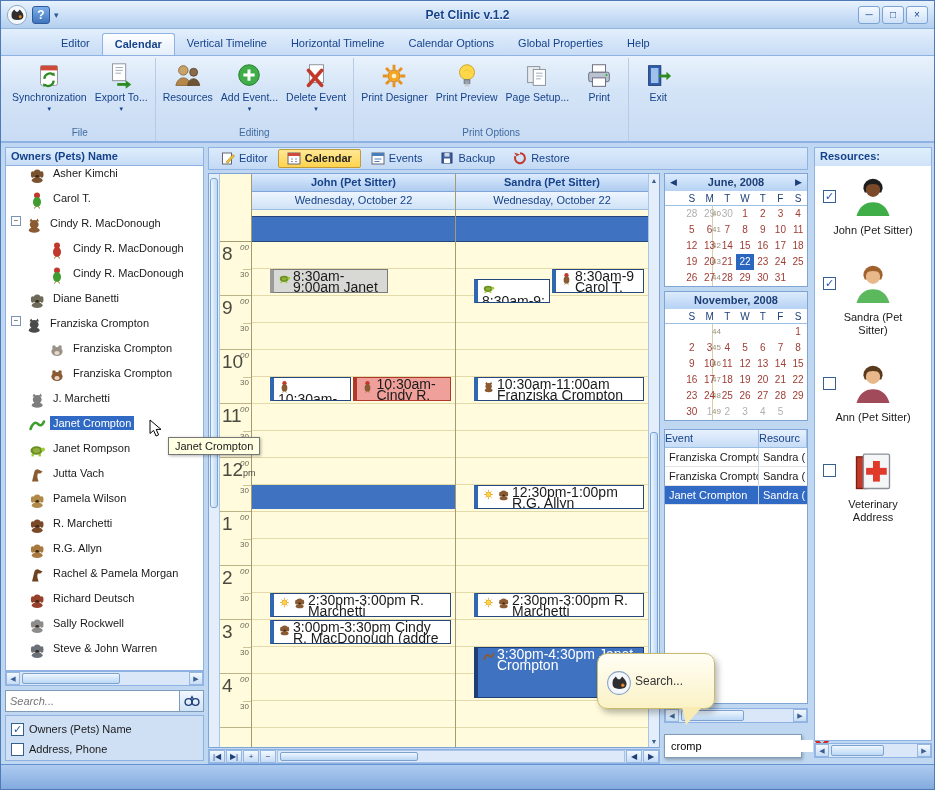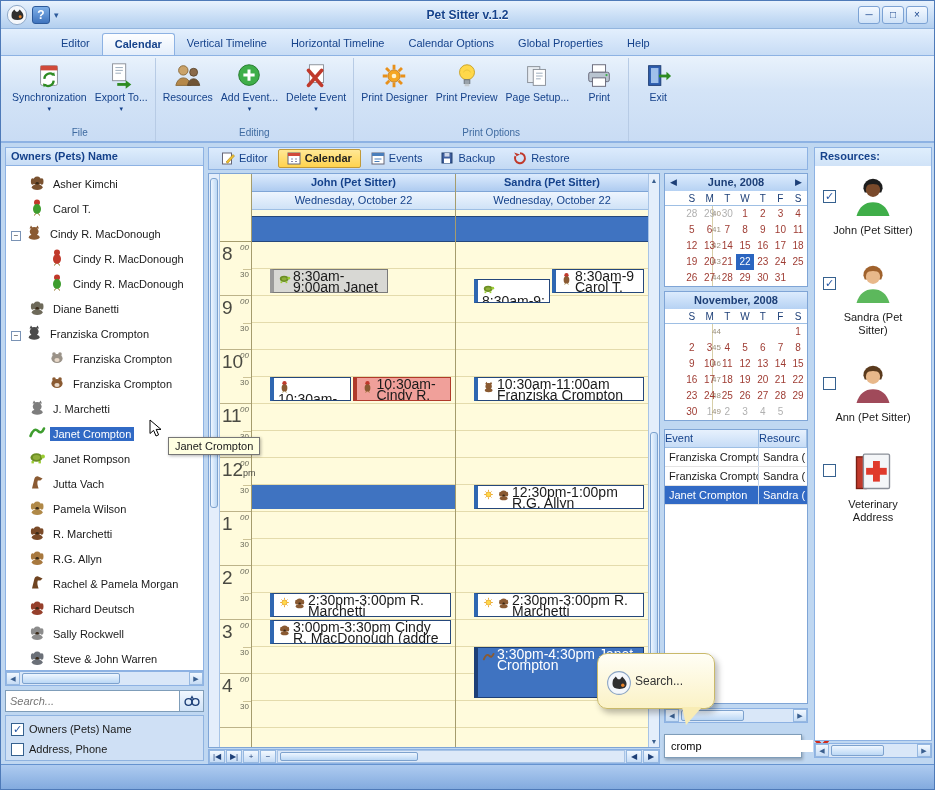--- a/index.html
+++ b/index.html
@@ -39,21 +39,21 @@
   .rarrow { font-size:7px; color:#15428b; }
   .rgroup-label { height:14px; text-align:center; color:#3e6aa0; font-size:10px; }
 
   
   .panel-header { background:linear-gradient(#dfeefc,#c7dcf5); border:1px solid #8db2e3; color:#15428b; font-weight:bold;
     font-size:11px; line-height:17px; padding-left:5px; }
 
   
   #owners-header { position:absolute; left:4px; top:146px; width:199px; height:19px; }
   #owners-tree { position:absolute; left:4px; top:165px; width:199px; height:505px; background:#fff; border:1px solid #8db2e3; border-top:none; overflow:hidden; }
-  .tree-row { height:25px; display:flex; align-items:flex-end; gap:4px; padding-left:5px; }
+  .tree-row { height:25px; display:flex; align-items:flex-start; gap:4px; padding-left:5px; }
   .tree-row.plain { padding-left:22px; }
   .tree-row.child { padding-left:42px; }
   .exp { width:10px; height:10px; border:1px solid #7a93b5; background:#fff; font-size:8px; line-height:8px; text-align:center; color:#333; flex:0 0 10px; }
   .tree-label { padding:1px 3px; white-space:nowrap; }
   .tree-label.selected { background:#316ac5; color:#fff; }
   .pet { display:inline-flex; width:18px; flex:0 0 18px; justify-content:center; }
 
   .sb-h { display:flex; align-items:stretch; background:#d9e7f8; border:1px solid #8db2e3; }
   .sb-btn { width:14px; background:linear-gradient(#f2f8ff,#c6dcf5); border:1px solid #96b8e0; color:#3a5f8f; font-size:7px;
     display:flex; align-items:center; justify-content:center; }
@@ -184,21 +184,21 @@
       <span class="app-logo">
         <svg width="22" height="22" viewBox="0 0 24 24">
             <circle cx="12" cy="12" r="10.5" fill="#f4f7fb" stroke="#8aa4c4"></circle>
             <path d="M6.5 9 l2.5-3 2 2.5 h2 l2-2.5 2.5 3 q1.5 2 1.5 4 q0 4.5-6.5 4.5 q-6.5 0-6.5-4.5 q0-2 0.5-4z" fill="#2f2f2f"></path>
             <circle cx="15.5" cy="14" r="1.6" fill="#e8832a"></circle>
           </svg>
       </span>
       <span class="help-btn">?</span>
       <span class="qat-arrow">▾</span>
     </div>
-    <div id="window-title">Pet Sitter v.1.2</div>
+    <div id="window-title">Pet Clinic v.1.2</div>
     <div id="winbtns">
       <span class="winbtn">─</span>
       <span class="winbtn">□</span>
       <span class="winbtn">×</span>
     </div>
   </div>
 
   <div id="menubar">
       <div id="menu-tabs" style="display:flex;">
         <div class="mtab">Editor</div>

